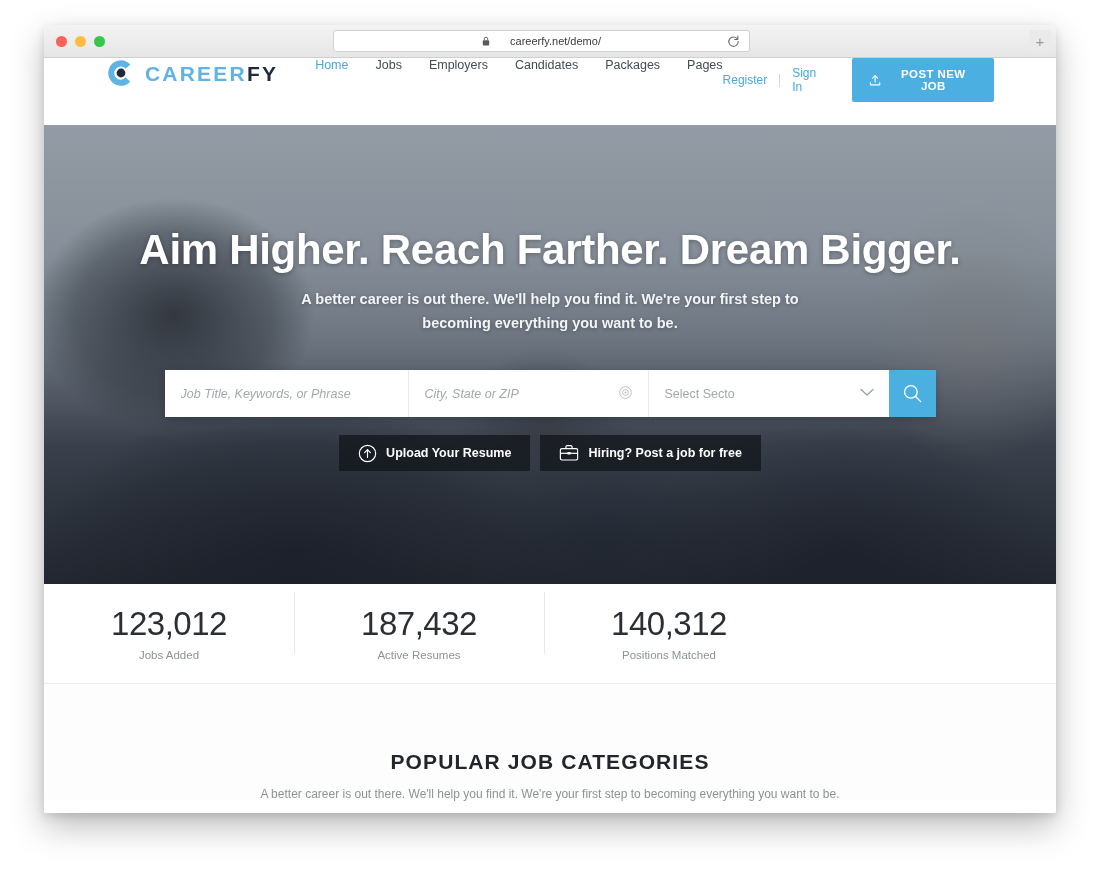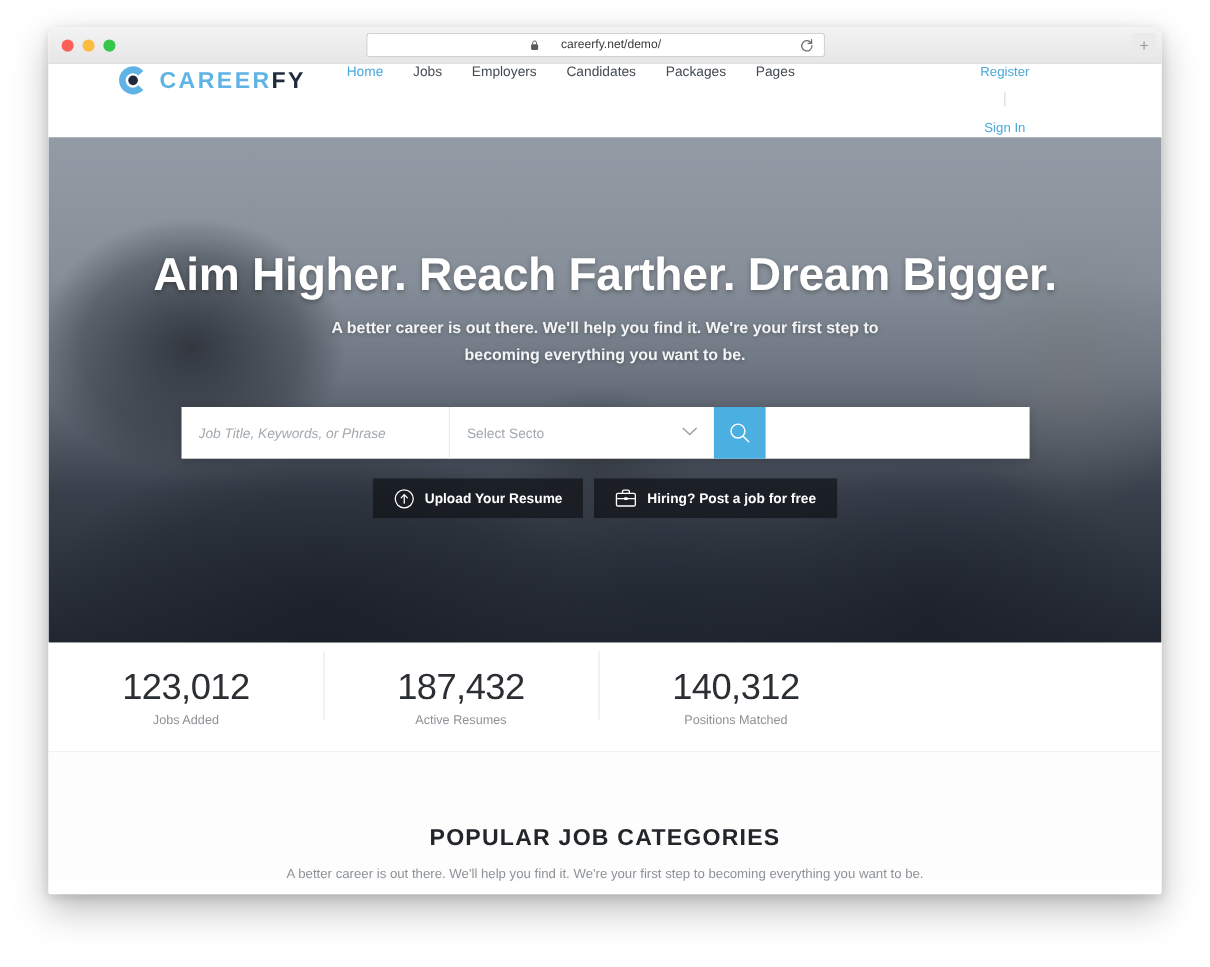--- a/index.html
+++ b/index.html
@@ -128,21 +128,20 @@
     text-decoration: none;
     white-space: nowrap;
   }
   .nav-item.active { color: #49a9dd; }
 
   #header-right {
     margin-left: auto;
     display: flex;
     align-items: center;
     gap: 12px;
-    flex-direction: column;
   }
   .auth-link {
     font-size: 12px;
     color: #4aa8dc;
     text-decoration: none;
   }
   #auth-divider {
     width: 1px;
     height: 13px;
     background: #d3d8dc;
@@ -405,20 +404,28 @@
       <div id="hero-photo"></div>
       <div id="hero-overlay"></div>
 
       <div id="hero-inner">
         <h1 id="hero-title">Aim Higher. Reach Farther. Dream Bigger.</h1>
         <p id="hero-subtitle">A better career is out there. We'll help you find it. We're your first step to becoming everything you want to be.</p>
 
         <form id="hero-search">
           <div class="search-field" id="field-keywords">
             <input type="text" placeholder="Job Title, Keywords, or Phrase" style="">
+          </div>
+          <div class="search-field" id="field-location">
+            <input type="text" placeholder="City, State or ZIP" style="">
+            <svg id="geo-icon" width="15" height="15" viewBox="0 0 16 16">
+              <circle cx="8" cy="8" r="6.2" fill="none" stroke="#b9bec3" stroke-width="1"></circle>
+              <circle cx="8" cy="8" r="3.1" fill="none" stroke="#b9bec3" stroke-width="1"></circle>
+              <circle cx="8" cy="8" r="1.1" fill="#b9bec3"></circle>
+            </svg>
           </div>
           <div class="search-field" id="field-sector">
             <span class="select-value">Select Secto</span>
             <svg id="sector-chevron" width="14" height="9" viewBox="0 0 14 9">
               <path d="M1 1.4L7 7l6-5.6" fill="none" stroke="#97a0a8" stroke-width="1.3" stroke-linecap="round" stroke-linejoin="round"></path>
             </svg>
           </div>
           <button id="search-submit" type="button">
             <svg width="21" height="21" viewBox="0 0 22 22">
               <circle cx="9.3" cy="9.3" r="6.6" fill="none" stroke="#ffffff" stroke-width="1.4"></circle>

